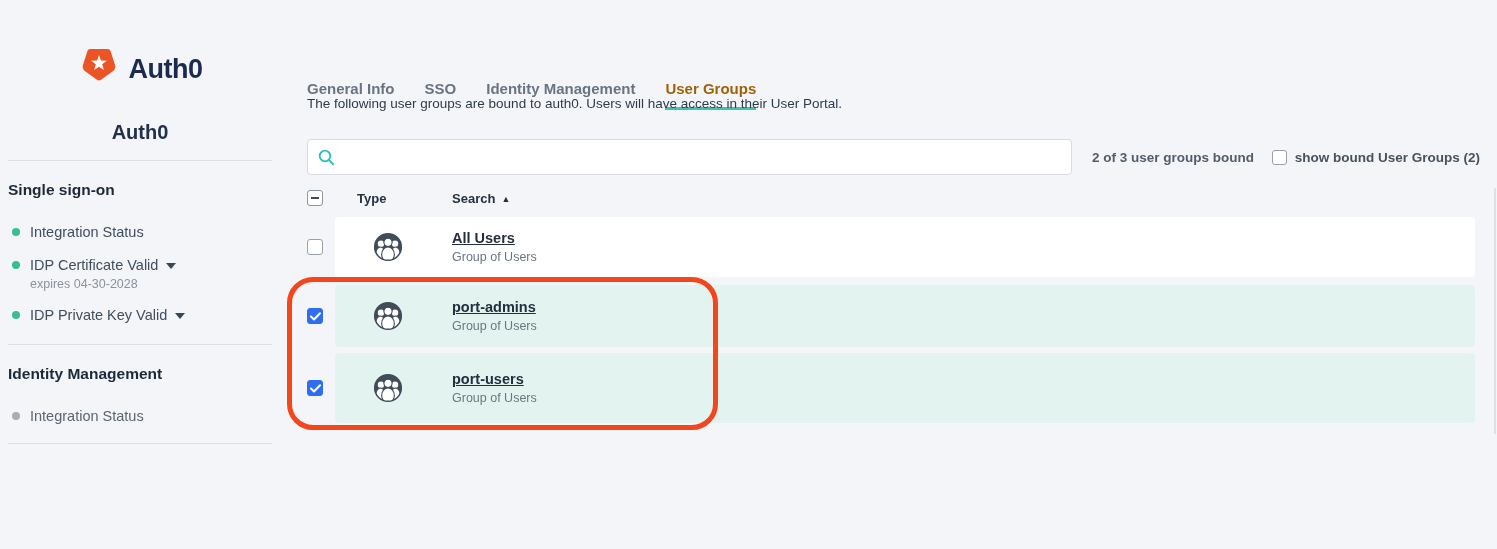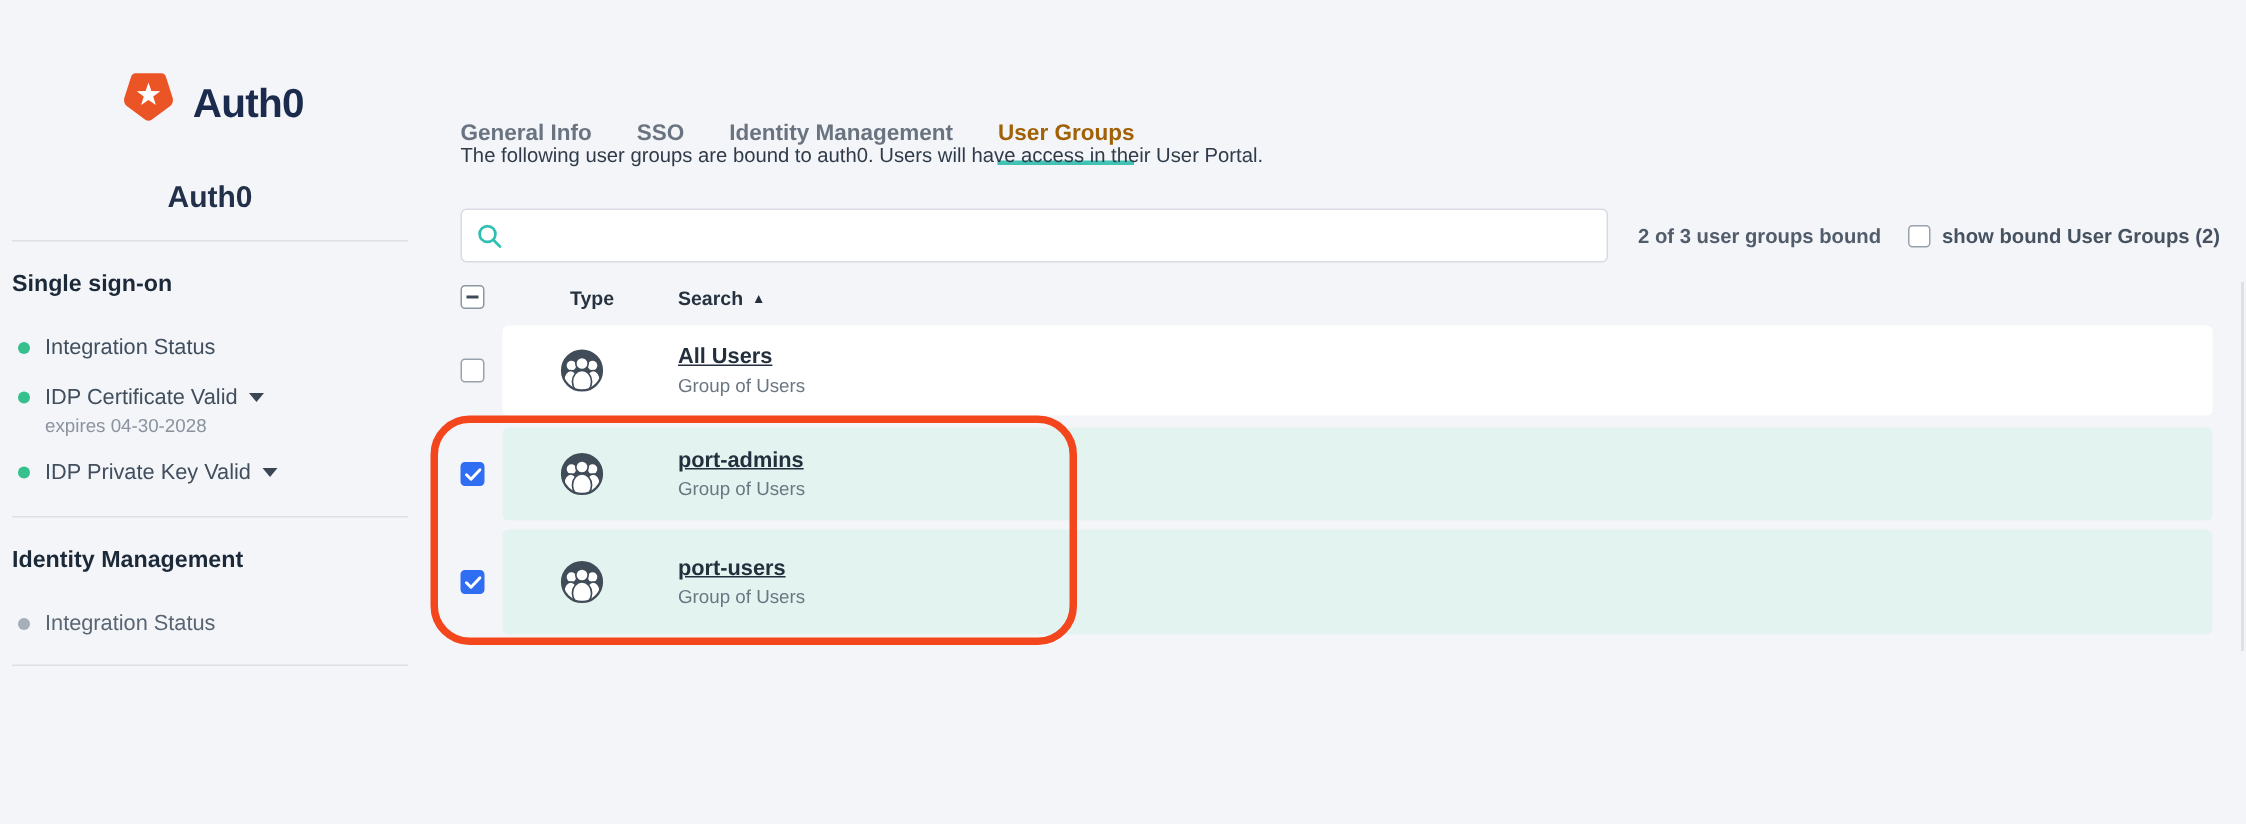--- a/index.html
+++ b/index.html
@@ -56,21 +56,21 @@
   .cb-unchecked { background:#fff; border:1.5px solid #98a1ac; }
   .cb-small { width:15px; height:15px; }
   .cb-indeterminate { background:#fff; border:1.5px solid #8d97a3; }
   .cb-indeterminate::after { content:""; position:absolute; left:3px; right:3px; top:50%; height:2px;
     margin-top:-1px; background:#3e4a59; }
   .cb-checked { background:#2f6df2; border:1.5px solid #2f6df2; display:flex; align-items:center; justify-content:center; }
 
   
   .table-header { position:absolute; left:0; top:188px; width:1168px; height:22px; }
   .th-check { position:absolute; left:0; top:2px; }
-  .th-type { position:absolute; left:73px; top:3px; font-size:13px; font-weight:700; color:#26323f; }
+  .th-type { position:absolute; left:50px; top:3px; font-size:13px; font-weight:700; color:#26323f; }
   .th-group { position:absolute; left:145px; top:3px; font-size:13px; font-weight:700; color:#26323f; cursor:pointer; }
   .sort-arrow { font-size:9px; color:#232f3e; margin-left:6px; vertical-align:1px; }
 
   .table-row { position:absolute; left:0; width:1168px; height:60px; }
   .row-1 { top:217px; }
   .row-2 { top:285px; height:62px; }
   .row-3 { top:353px; height:70px; }
   .row-checkbox { position:absolute; left:0; top:50%; transform:translateY(-50%); }
   .row-card { position:absolute; left:28px; right:0; top:0; bottom:0; background:#fff; border-radius:4px;
     display:flex; align-items:center; }

